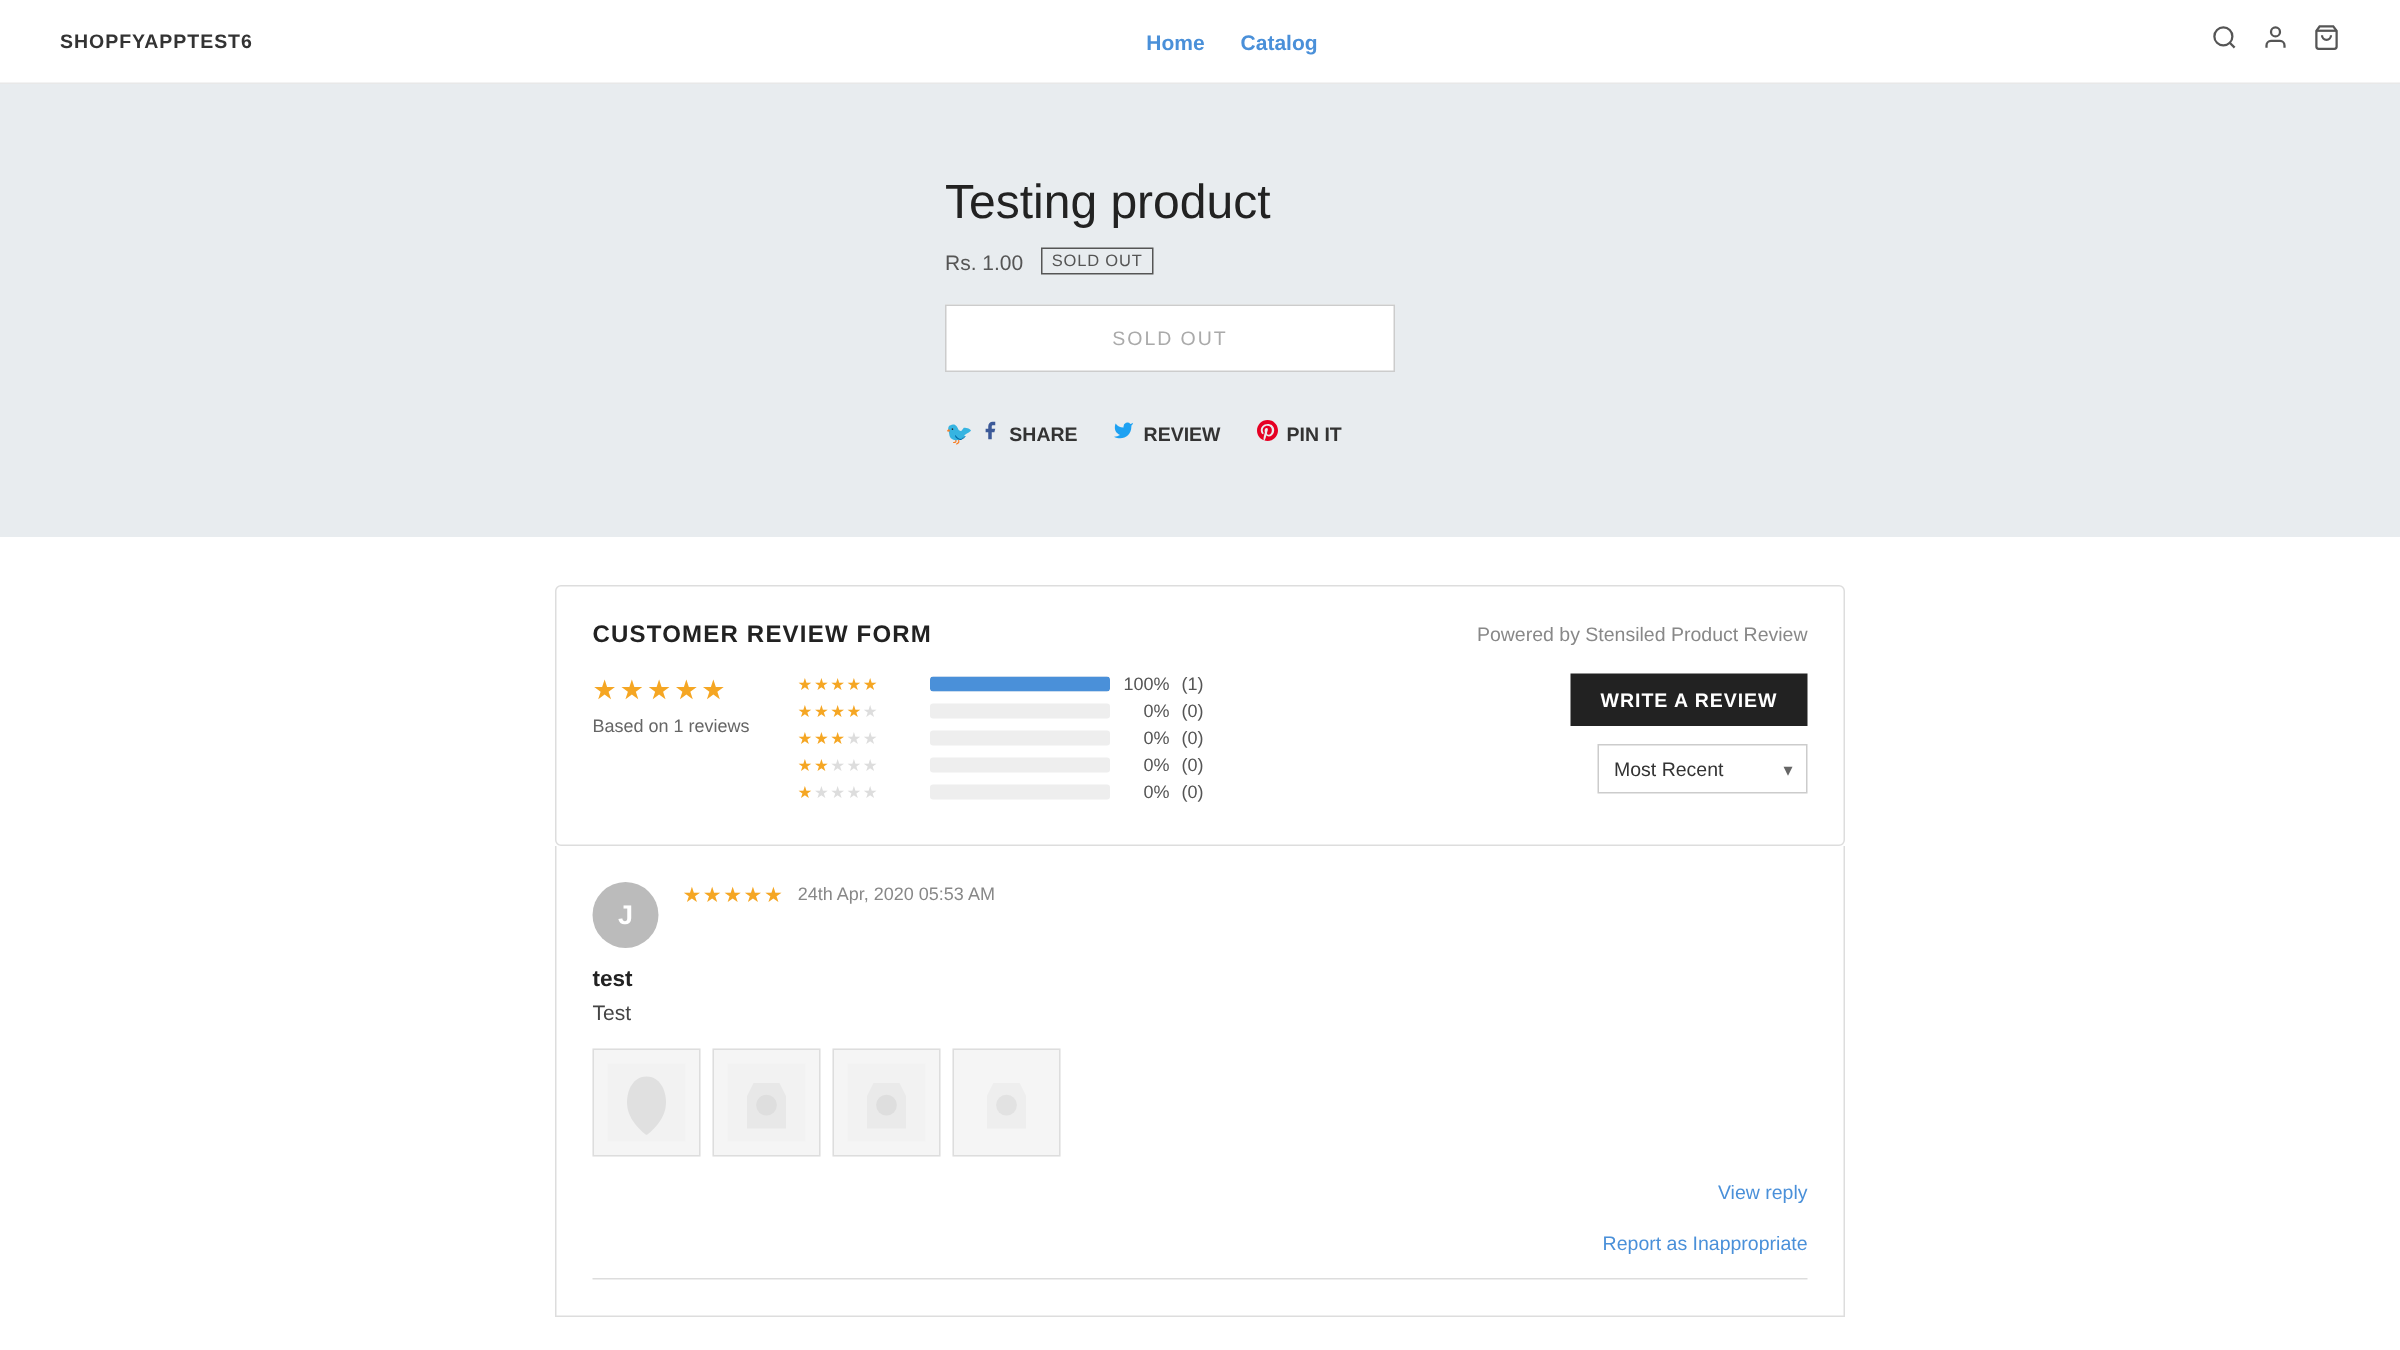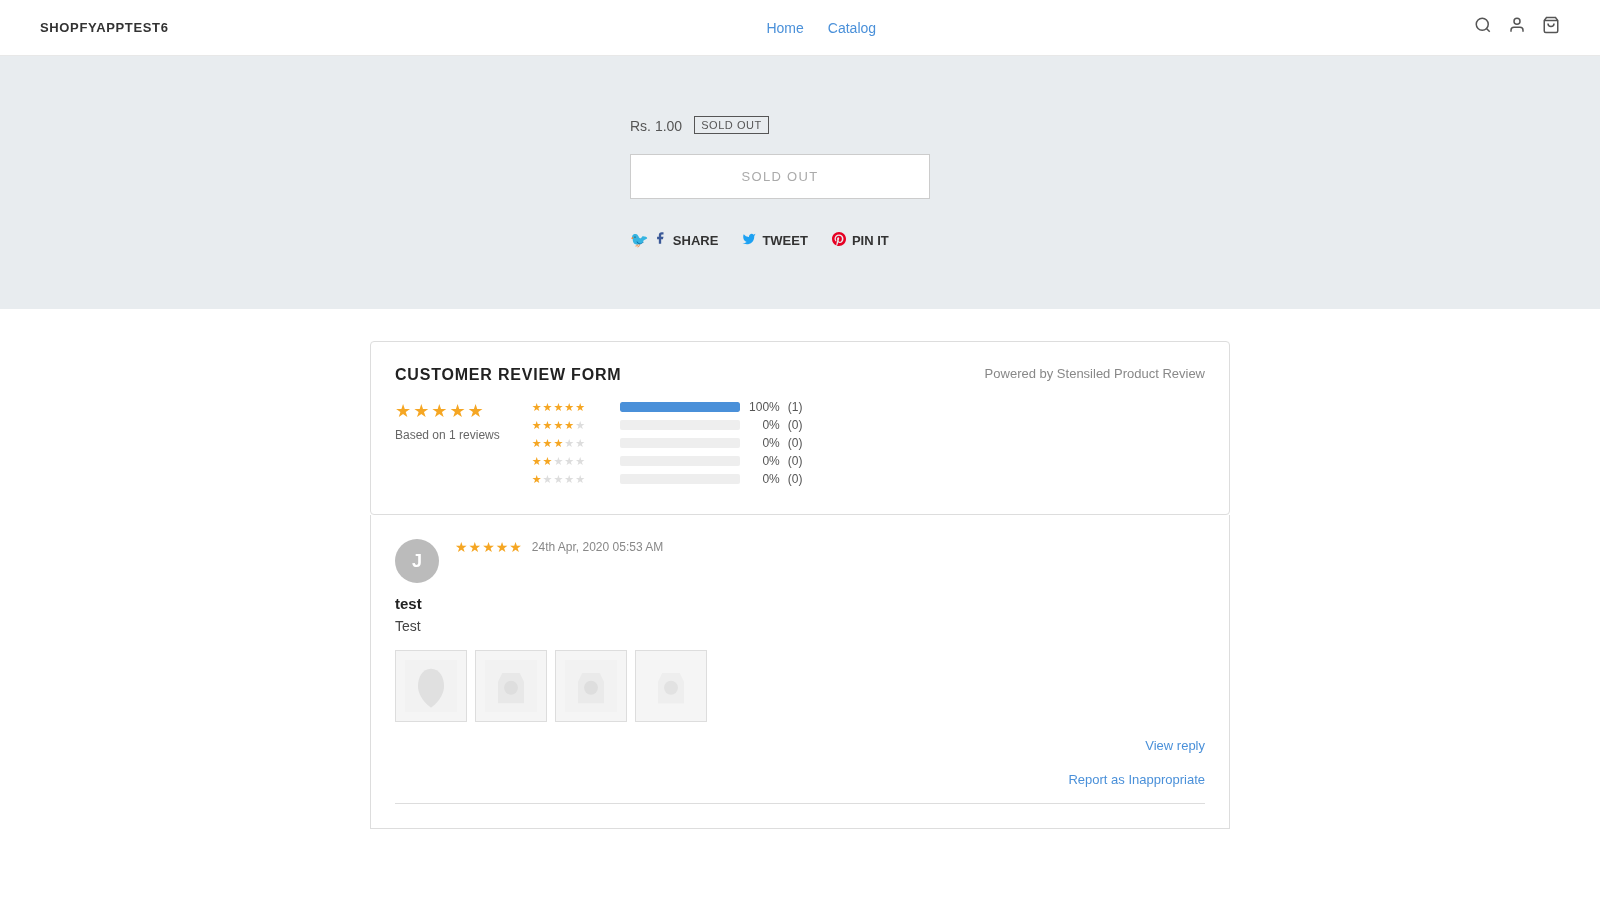--- a/index.html
+++ b/index.html
@@ -22,20 +22,21 @@
       color: #333;
     }
     .header-nav {
       display: flex;
       gap: 24px;
     }
     .header-nav a {
       font-size: 14px;
       color: #4A90D9;
       text-decoration: none;
+      font-weight: bold;
     }
     .header-icons {
       display: flex;
       gap: 16px;
       align-items: center;
     }
     .header-icon {
       cursor: pointer;
       color: #555;
       font-size: 18px;
@@ -365,41 +366,42 @@
           <path d="M6 2L3 6v14a2 2 0 002 2h14a2 2 0 002-2V6l-3-4z"></path>
           <line x1="3" y1="6" x2="21" y2="6"></line>
           <path d="M16 10a4 4 0 01-8 0"></path>
         </svg>
     </span>
   </div>
 </header>
 
 <section class="product-section">
   <div class="product-inner">
+    <h1 class="product-title">Testing product</h1>
     <div class="product-price-row">
       <span class="product-price">Rs. 1.00</span>
       <span class="sold-out-badge">SOLD OUT</span>
     </div>
     <button class="sold-out-btn" disabled="">SOLD OUT</button>
     <div class="share-row">
       <a class="share-btn" href="#">
         <span class="share-icon-fb">🐦
           <svg width="14" height="14" viewBox="0 0 24 24" fill="#3b5998">
               <path d="M18 2h-3a5 5 0 00-5 5v3H7v4h3v8h4v-8h3l1-4h-4V7a1 1 0 011-1h3z"></path>
             </svg>
         </span>
         <span>SHARE</span>
       </a>
       <a class="share-btn" href="#">
         <span class="share-icon-tw">
           <svg width="14" height="14" viewBox="0 0 24 24" fill="#1da1f2">
               <path d="M23 3a10.9 10.9 0 01-3.14 1.53 4.48 4.48 0 00-7.86 3v1A10.66 10.66 0 013 4s-4 9 5 13a11.64 11.64 0 01-7 2c9 5 20 0 20-11.5a4.5 4.5 0 00-.08-.83A7.72 7.72 0 0023 3z"></path>
             </svg>
         </span>
-        <span>TWEET</span>
+        <span>REVIEW</span>
       </a>
       <a class="share-btn" href="#">
         <span class="share-icon-pin">
           <svg width="14" height="14" viewBox="0 0 24 24" fill="#e60023">
               <path d="M12 0C5.373 0 0 5.372 0 12c0 5.084 3.163 9.426 7.627 11.174-.105-.949-.2-2.405.042-3.441.218-.937 1.407-5.965 1.407-5.965s-.359-.719-.359-1.782c0-1.668.967-2.914 2.171-2.914 1.023 0 1.518.769 1.518 1.69 0 1.029-.655 2.568-.994 3.995-.283 1.194.599 2.169 1.777 2.169 2.133 0 3.772-2.249 3.772-5.495 0-2.873-2.064-4.882-5.012-4.882-3.414 0-5.418 2.561-5.418 5.207 0 1.031.397 2.138.893 2.738a.36.36 0 01.083.345l-.333 1.36c-.053.22-.174.267-.402.161-1.499-.698-2.436-2.889-2.436-4.649 0-3.785 2.75-7.262 7.929-7.262 4.163 0 7.398 2.967 7.398 6.931 0 4.136-2.607 7.464-6.227 7.464-1.216 0-2.359-.632-2.75-1.378l-.748 2.853c-.271 1.043-1.002 2.35-1.492 3.146C9.57 23.812 10.763 24 12 24c6.627 0 12-5.373 12-12S18.627 0 12 0z"></path>
             </svg>
         </span>
         <span>PIN IT</span>
       </a>
     </div>
@@ -492,20 +494,30 @@
               <span class="bar-star-empty">★</span>
           </div>
           <div class="bar-track">
             <div class="bar-fill" style="width:0%"></div>
           </div>
           <span class="bar-pct">0%</span>
           <span class="bar-count">(0)</span>
         </div>
       </div>
 
+      <div class="review-actions">
+        <button class="write-review-btn">WRITE A REVIEW</button>
+        <div class="sort-wrapper">
+          <select class="sort-select">
+            <option>Most Recent</option>
+            <option>Highest Rating</option>
+            <option>Lowest Rating</option>
+          </select>
+        </div>
+      </div>
     </div>
   </div>
 
   <div class="review-item">
     <div class="reviewer-row">
       <div class="avatar">J</div>
       <div class="reviewer-info">
         <div class="review-meta-row">
           <div class="review-stars">
             <span class="review-star">★</span>

